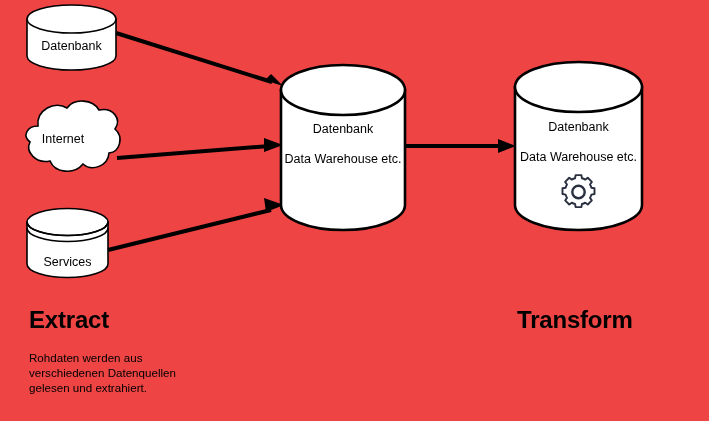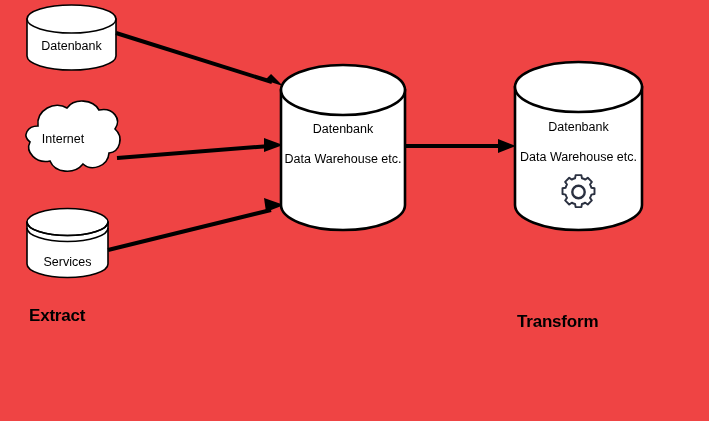--- a/index.html
+++ b/index.html
@@ -54,39 +54,39 @@
   }
   .gear-icon {
     fill: none;
     stroke: #2a3040;
     stroke-width: 2.4;
     stroke-linejoin: round;
   }
   .column-heading {
     position: absolute;
     font-family: "Liberation Sans", sans-serif;
-    font-size: 17px;
+    font-size: 24px;
     font-weight: bold;
     color: #000000;
     letter-spacing: -0.2px;
     white-space: nowrap;
   }
   .column-body {
     position: absolute;
     font-family: "Liberation Sans", sans-serif;
     font-size: 11.6px;
     line-height: 15.2px;
     color: #000000;
     white-space: pre-line;
   }
   .col-extract-heading { left: 29px; top: 306px; }
   .col-extract-body    { left: 29px; top: 350px; width: 210px; }
   .col-load-heading    { left: 283px; top: 306px; }
   .col-load-body       { left: 283px; top: 350px; width: 215px; }
-  .col-transform-heading { left: 517px; top: 306px; margin-top: 6px; }
+  .col-transform-heading { left: 517px; top: 306px; }
   .col-transform-body    { left: 517px; top: 350px; width: 190px; }
 </style>
 </head>
 <body>
 
 <div id="canvas">
 
   <svg id="diagram-svg" viewBox="0 0 709 421">
 
     <g>
@@ -165,17 +165,20 @@
                  L -20,7.8 L -20,0.6 L -16.1,-0.1
                  A 12.2,12.2 0 0 1 -14.4,-4.2
                  L -16.7,-7.4 L -11.6,-12.5 L -8.4,-10.2
                  A 12.2,12.2 0 0 1 -4.3,-11.9 Z" transform="translate(0,-4.2) scale(0.80)"></path>
         <circle cx="0" cy="0" r="6.2"></circle>
       </g>
     </g>
   </svg>
 
   <div class="column-heading col-extract-heading">Extract</div>
+  <div class="column-body col-extract-body">Rohdaten werden aus
+verschiedenen Datenquellen
+gelesen und extrahiert.</div>
 
 
   <div class="column-heading col-transform-heading">Transform</div>
 
 </div>
 
 </body></html>

